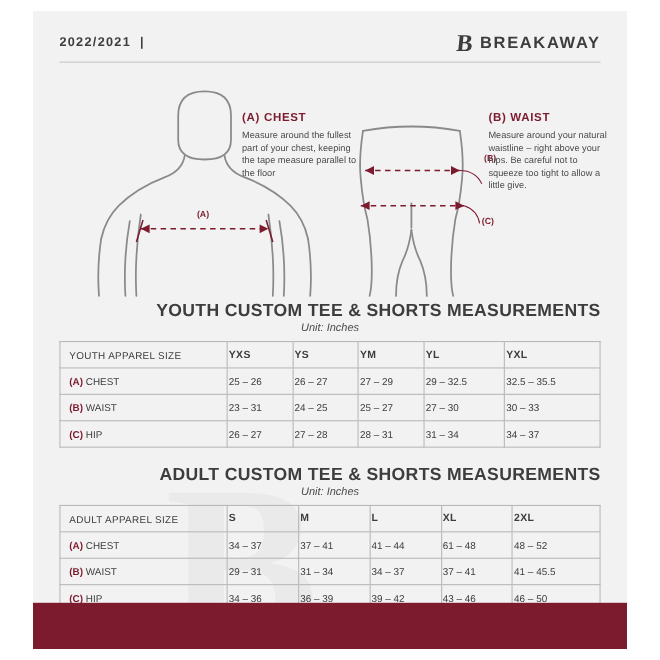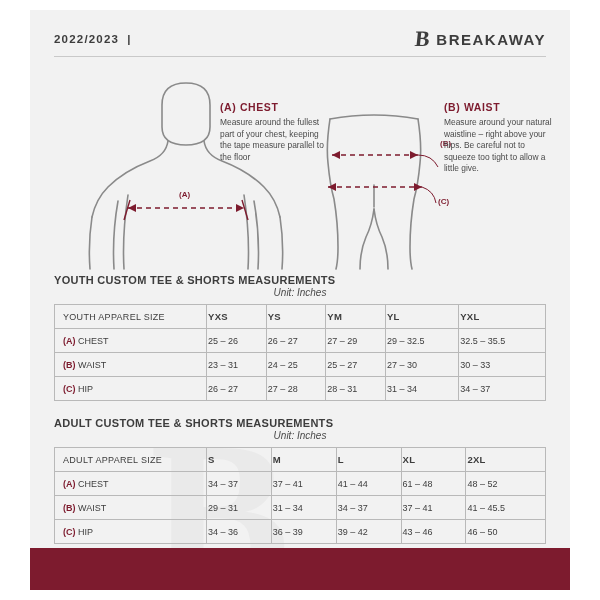--- a/index.html
+++ b/index.html
@@ -118,22 +118,22 @@
     position: absolute;
     font-size: 8px;
     font-weight: bold;
     color: #7d1b2e;
   }
   
   .table-block {
     margin: 2px 24px 0 24px;
   }
   .table-title {
-    text-align: left;
-    font-size: 11px;
+    text-align: right;
+    font-size: 16px;
     font-weight: bold;
     letter-spacing: 0.3px;
     color: #3d3d3d;
     margin-bottom: 1px;
   }
   .table-sub {
     text-align: center;
     font-size: 10px;
     font-style: italic;
     color: #4a4a4a;
@@ -184,21 +184,21 @@
 <body>
 
 <div class="page">
   <div class="sheet">
     <div class="watermark">B</div>
 
     <div class="content">
 
       <div class="header">
         <div class="header-left">
-          <span>2022/2023</span>
+          <span>2022/2021</span>
           <span class="sep">|</span>
         </div>
         <div class="brand">
           <span class="brand-mark">B</span>
           <span class="brand-name">BREAKAWAY</span>
         </div>
       </div>
       <div class="header-rule"></div>
 
       <div class="diagram">

